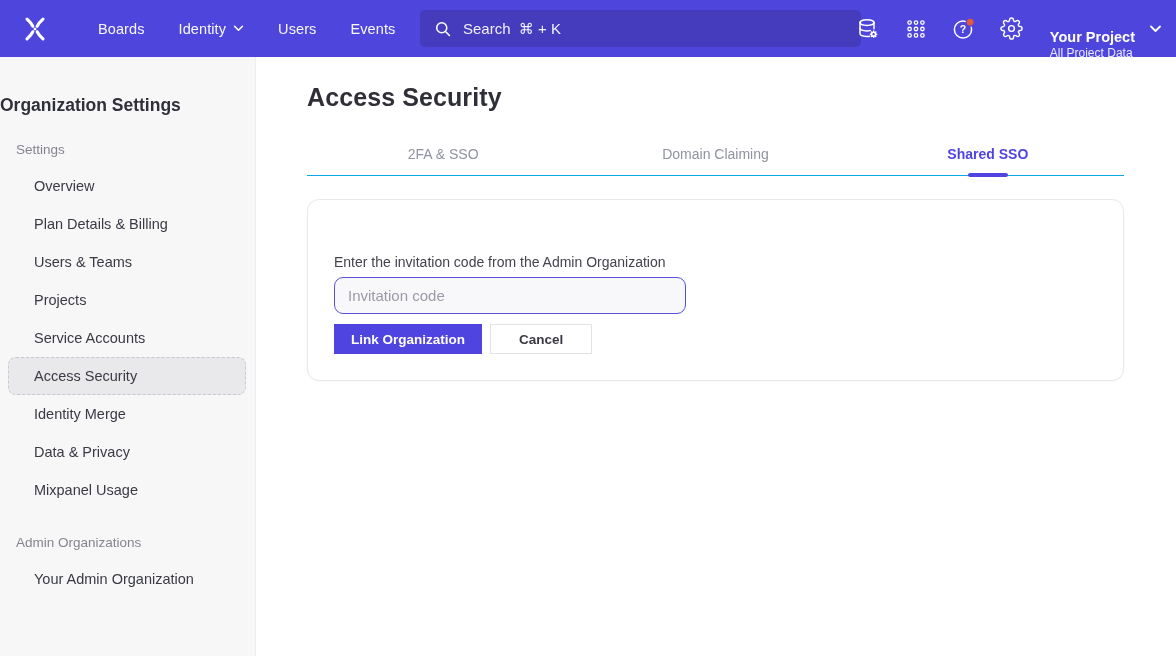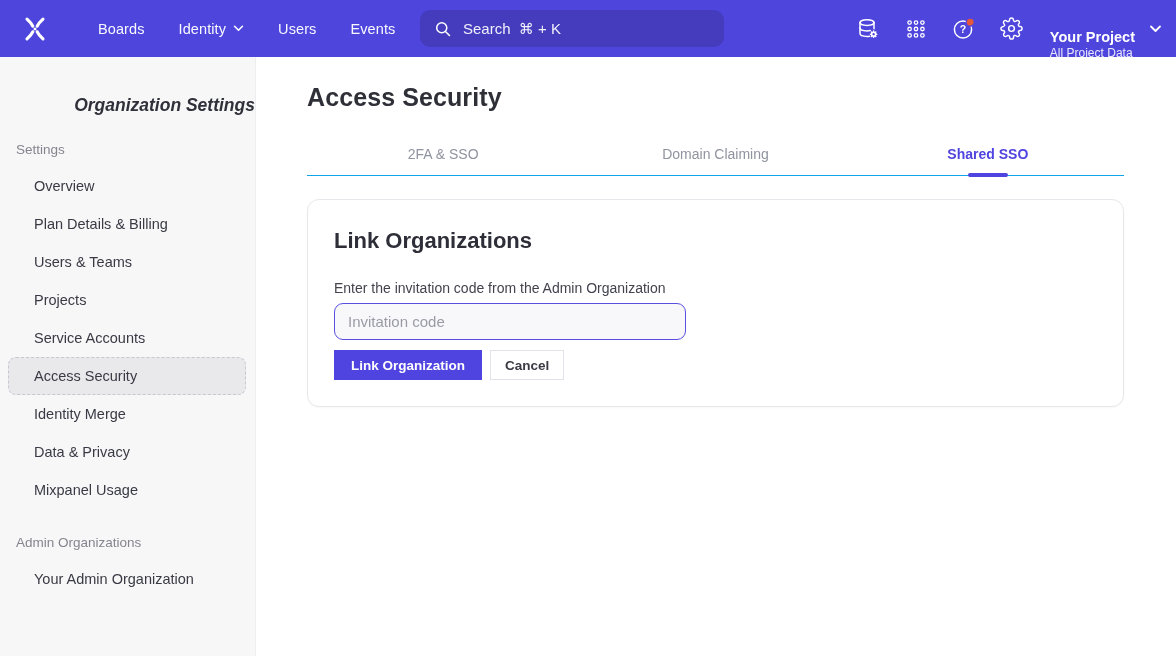--- a/index.html
+++ b/index.html
@@ -16,22 +16,22 @@
     display:flex; align-items:center; padding:16px 18px;
   }
   .logo { width:34px; height:34px; display:flex; align-items:center; justify-content:center; margin-right:34px; cursor:pointer; }
   .topnav { display:flex; align-items:center; gap:10px; }
   .topnav .navitem {
     color:rgba(255,255,255,0.96); font-size:14.5px; font-weight:500;
     padding:8px 12px; border-radius:6px; cursor:pointer; display:flex; align-items:center; gap:7px;
     letter-spacing:.1px;
   }
   .searchbox {
-    position:absolute; left:420px; top:10px; width:304px; height:37px;
-    background:#443cbd; border-radius:10px; display:flex; align-items:center;
+    position:absolute; left:420px; top:10px; width:441px; height:37px;
+    background:#443cbd; border-radius:5px; display:flex; align-items:center;
     padding:0 14px; gap:11px; cursor:text;
   }
   .searchbox input {
     background:transparent; border:none; outline:none; color:#fff;
     font-size:15px; width:100%; font-family:inherit;
   }
   .searchbox input::placeholder { color:rgba(255,255,255,0.92); opacity:1; }
   .topbar-right { position:absolute; right:14px; top:0; height:57px; display:flex; align-items:center; gap:12px; }
   .iconbtn {
     width:36px; height:36px; border-radius:8px; display:flex; align-items:center;
@@ -43,21 +43,21 @@
   .project-sub  { color:rgba(255,255,255,0.88); font-size:12px; font-weight:400; }
 
   
   .shell { display:flex; height:599px; }
 
   
   .sidebar {
     width:256px; min-width:256px; background:#f7f7f8; height:100%;
     border-right:1px solid #eeeef1; padding-top:38px;
   }
-  .org-title { text-align:right; font-size:17.5px; font-weight:700; color:#30303a; margin-bottom:16px;font-style:italic; }
+  .org-title { text-align:left; font-size:17.5px; font-weight:700; color:#30303a; margin-bottom:16px; }
   .side-heading { margin:26px 16px 10px 16px; font-size:13.5px; font-weight:500; color:#85858f; }
   .side-list { list-style:none; }
   .side-list li {
     height:38px; display:flex; align-items:center;
     margin:0 9px 0 8px; padding-left:26px; border-radius:8px;
     font-size:14.5px; color:#3a3a44; cursor:pointer;
   }
   .side-list li.active {
     background:#e9e9ec; border:1px dashed #c7c7d1; padding-left:25px;
   }
@@ -89,21 +89,21 @@
     border-radius:9px; background:#f8f8fb; padding:0 13px; font-size:15px;
     color:#32323c; outline:none; display:block; font-family:inherit;
   }
   .code-input::placeholder { color:#9b9ba6; opacity:1; }
   .btn-row { margin-top:10px; display:flex; align-items:center; gap:8px; }
   .btn {
     height:30px; border-radius:0; font-size:13.5px; font-weight:600;
     padding:0 16px; cursor:pointer; font-family:inherit; display:inline-flex; align-items:center;
   }
   .btn-primary { background:#4f44e0; color:#fff; border:1px solid #4f44e0; }
-  .btn-secondary { background:#fff; color:#3a3a44; border:1px solid #e2e2e8; padding:0 14px; }
+  .btn-secondary { background:#fff; color:#3a3a44; border:1px solid #e2e2e8; padding:0 28px; }
 
   svg { display:block; }
 </style>
 </head>
 <body>
 
 <div class="topbar">
   <div class="logo">
     <svg width="30" height="30" viewBox="0 0 32 32" fill="none" stroke="#ffffff" stroke-width="3.4" stroke-linecap="round">
       <path d="M7.5 5.5 Q12 9.5 13.6 13"></path>
@@ -224,21 +224,20 @@
     <div class="tabs">
       <div class="tab">2FA &amp; SSO</div>
       <div class="tab">Domain Claiming</div>
       <div class="tab active">
         <span>Shared SSO</span>
         <span class="tab-underline"></span>
       </div>
     </div>
 
     <div class="card">
-      <div class="card-title">Link Organizations</div>
       <div class="field-label">Enter the invitation code from the Admin Organization</div>
       <input type="text" class="code-input" placeholder="Invitation code" style="">
       <div class="btn-row">
         <button class="btn btn-primary">Link Organization</button>
         <button class="btn btn-secondary">Cancel</button>
       </div>
     </div>
   </div>
 </div>
 

